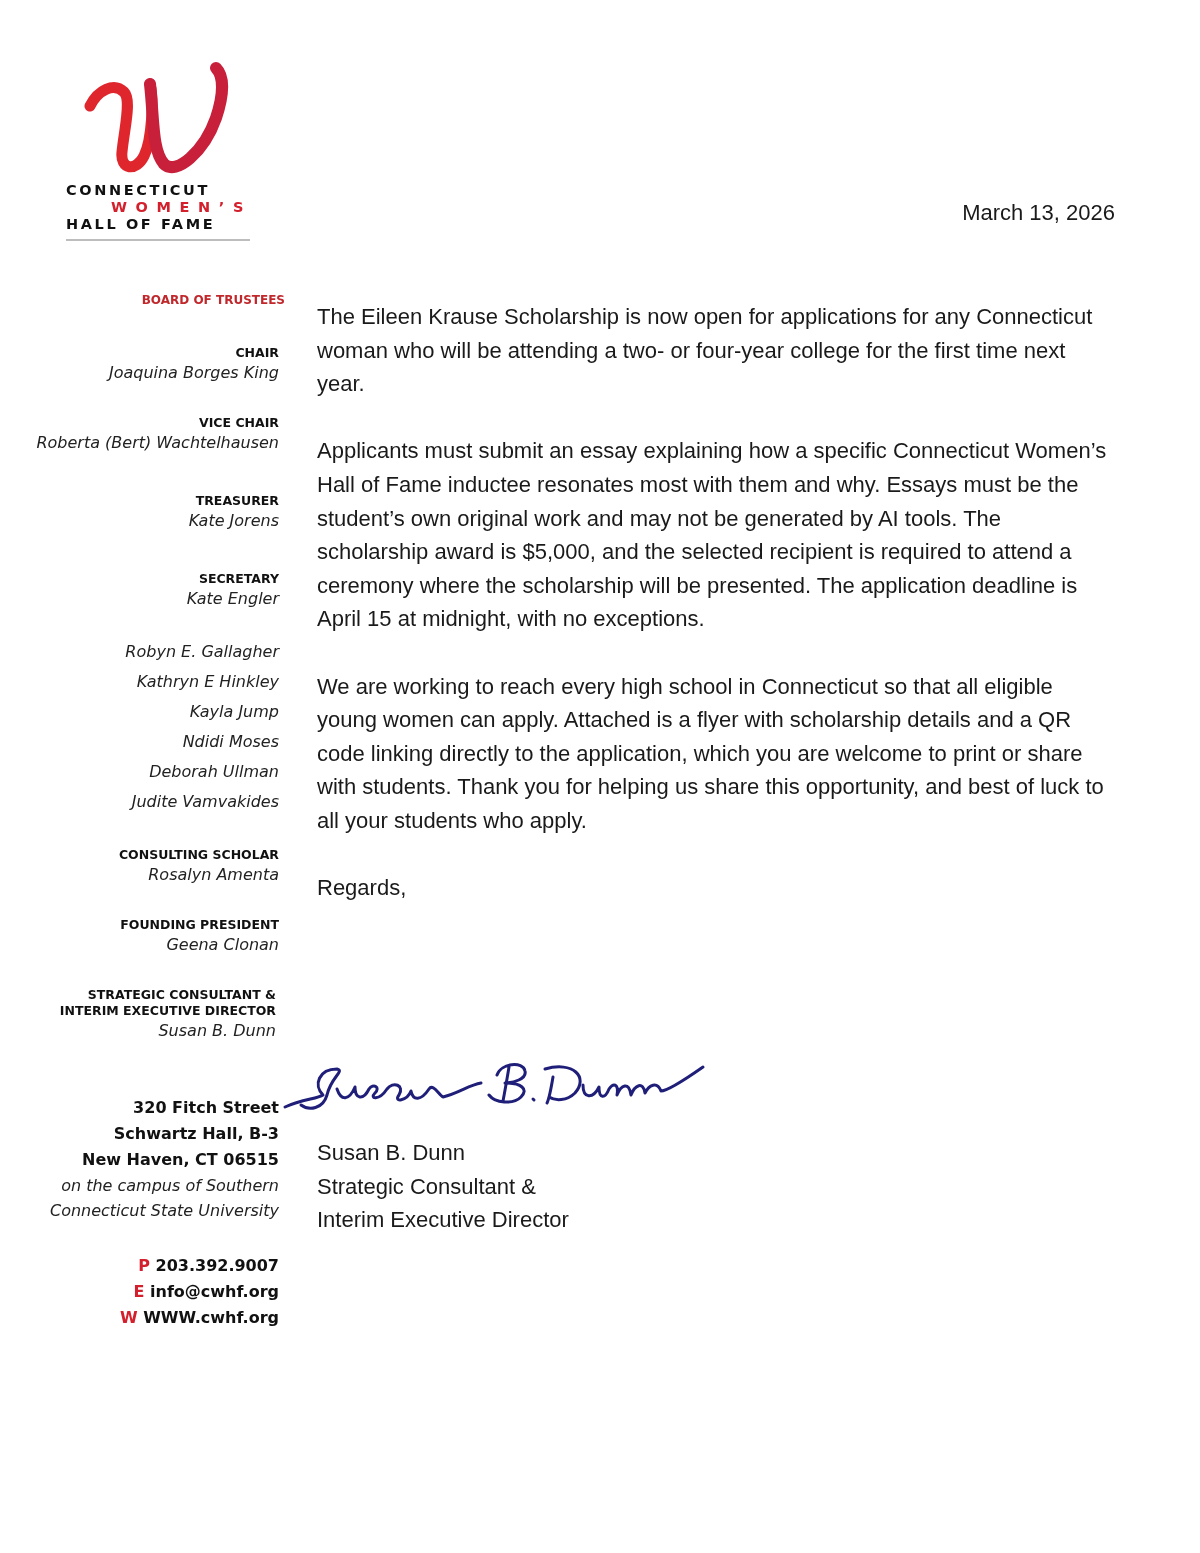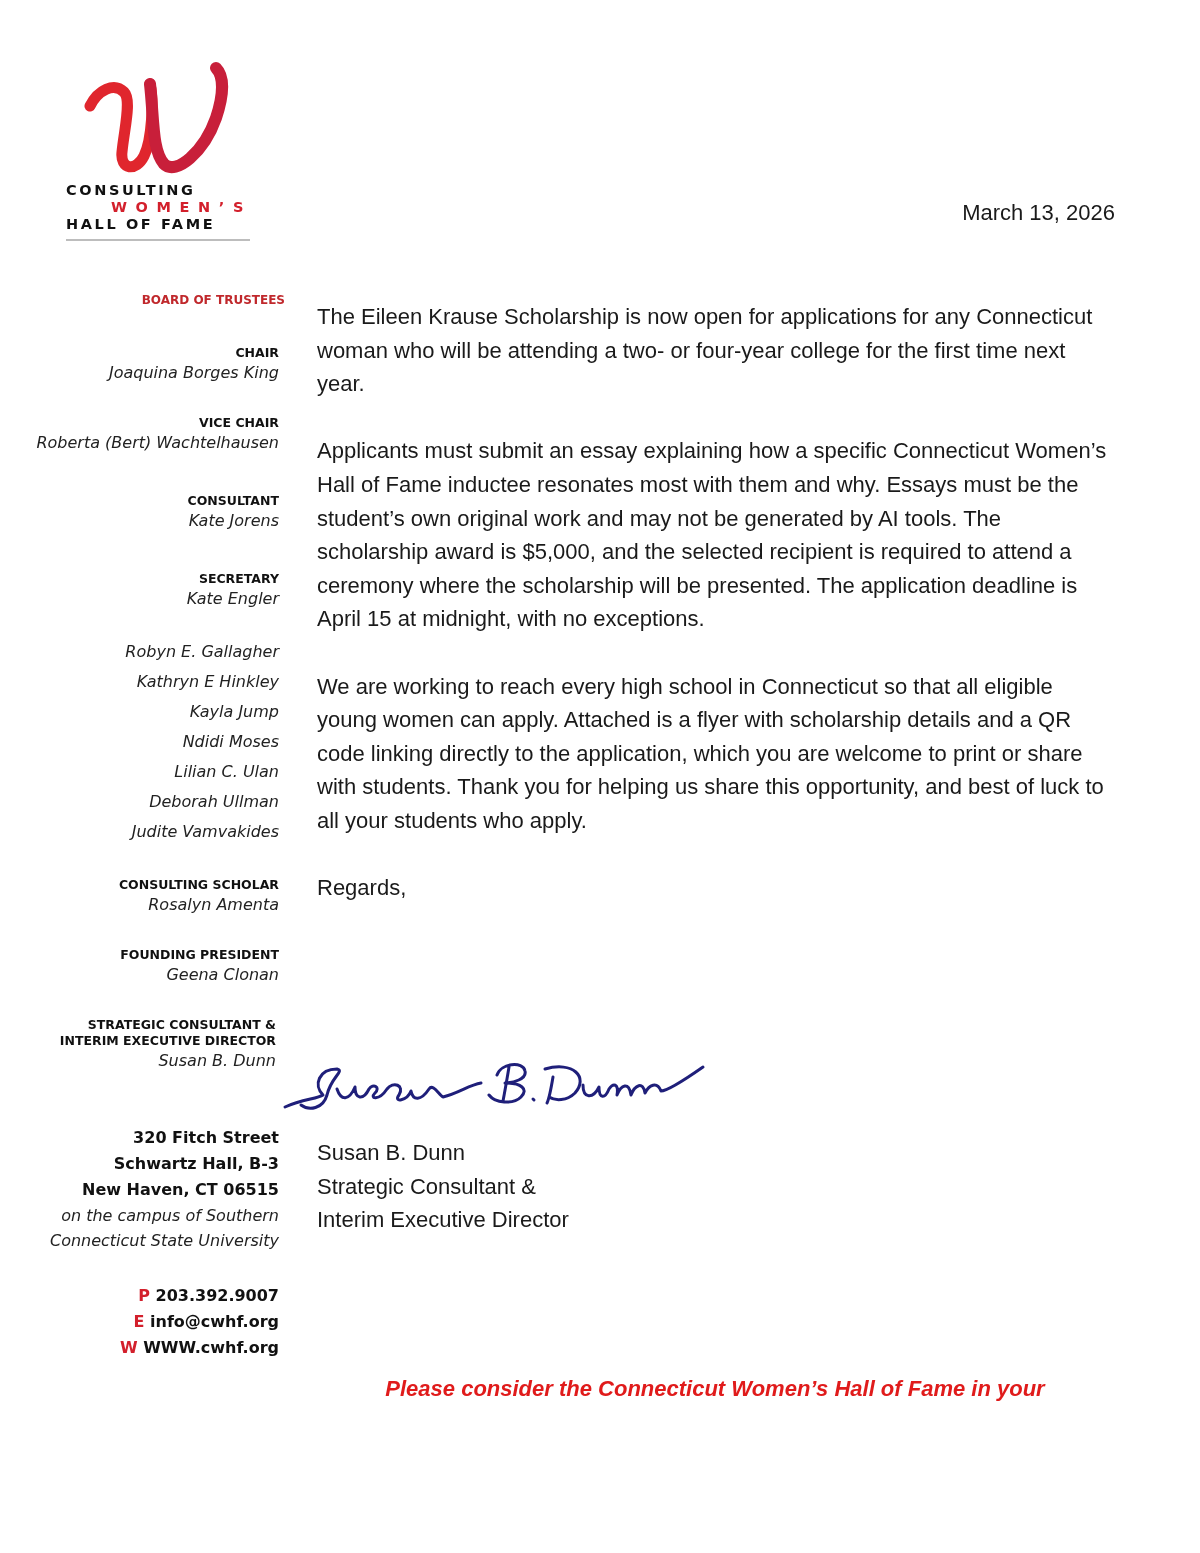--- a/index.html
+++ b/index.html
@@ -51,52 +51,51 @@
   </style>
 </head>
 <body>
 
 <div class="logo">
   <svg width="150" height="120" viewBox="0 0 150 120">
     <path d="M6 46 C 14 30, 30 22, 40 32 C 48 40, 40 70, 38 92 C 36 110, 52 112, 60 96 C 68 80, 70 40, 66 24" fill="none" stroke="#e0262d" stroke-width="11" stroke-linecap="round"></path>
     <path d="M66 24 C 70 60, 68 90, 80 104 C 92 116, 120 92, 132 58 C 140 34, 140 16, 132 8" fill="none" stroke="#c81f3a" stroke-width="12" stroke-linecap="round"></path>
   </svg>
   <div class="logo-text">
-    <div class="logo-line">CONSULTING</div>
+    <div class="logo-line">CONNECTICUT</div>
     <div class="logo-line red">WOMEN’S</div>
     <div class="logo-line">HALL OF FAME</div>
     <div class="logo-rule"></div>
   </div>
 </div>
 
 <div class="sidebar">
   <div class="sb-heading red" style="padding-right:-6px;margin-right:-6px;">BOARD OF TRUSTEES</div>
 
   <div style="height:37px"></div>
   <div class="sb-heading">CHAIR</div>
   <div class="sb-name">Joaquina Borges King</div>
 
   <div style="height:30px"></div>
   <div class="sb-heading">VICE CHAIR</div>
   <div class="sb-name">Roberta (Bert) Wachtelhausen</div>
 
   <div style="height:38px"></div>
-  <div class="sb-heading">CONSULTANT</div>
+  <div class="sb-heading">TREASURER</div>
   <div class="sb-name">Kate Jorens</div>
 
   <div style="height:38px"></div>
   <div class="sb-heading">SECRETARY</div>
   <div class="sb-name">Kate Engler</div>
 
   <div style="height:26px"></div>
   <div class="sb-name" style="line-height:30px">Robyn E. Gallagher</div>
   <div class="sb-name" style="line-height:30px">Kathryn E Hinkley</div>
   <div class="sb-name" style="line-height:30px">Kayla Jump</div>
   <div class="sb-name" style="line-height:30px">Ndidi Moses</div>
-  <div class="sb-name" style="line-height:30px">Lilian C. Ulan</div>
   <div class="sb-name" style="line-height:30px">Deborah Ullman</div>
   <div class="sb-name" style="line-height:30px">Judite Vamvakides</div>
 
   <div style="height:30px"></div>
   <div class="sb-heading">CONSULTING SCHOLAR</div>
   <div class="sb-name">Rosalyn Amenta</div>
 
   <div style="height:30px"></div>
   <div class="sb-heading">FOUNDING PRESIDENT</div>
   <div class="sb-name">Geena Clonan</div>
@@ -152,14 +151,13 @@
   </svg>
 </div>
 
 <div class="sig-block">
   <div>Susan B. Dunn</div>
   <div>Strategic Consultant &amp;</div>
   <div>Interim Executive Director</div>
 </div>
 
 <div class="footer-note">
-  <div>Please consider the Connecticut Women’s Hall of Fame in your</div>
 </div>
 
 </body></html>

